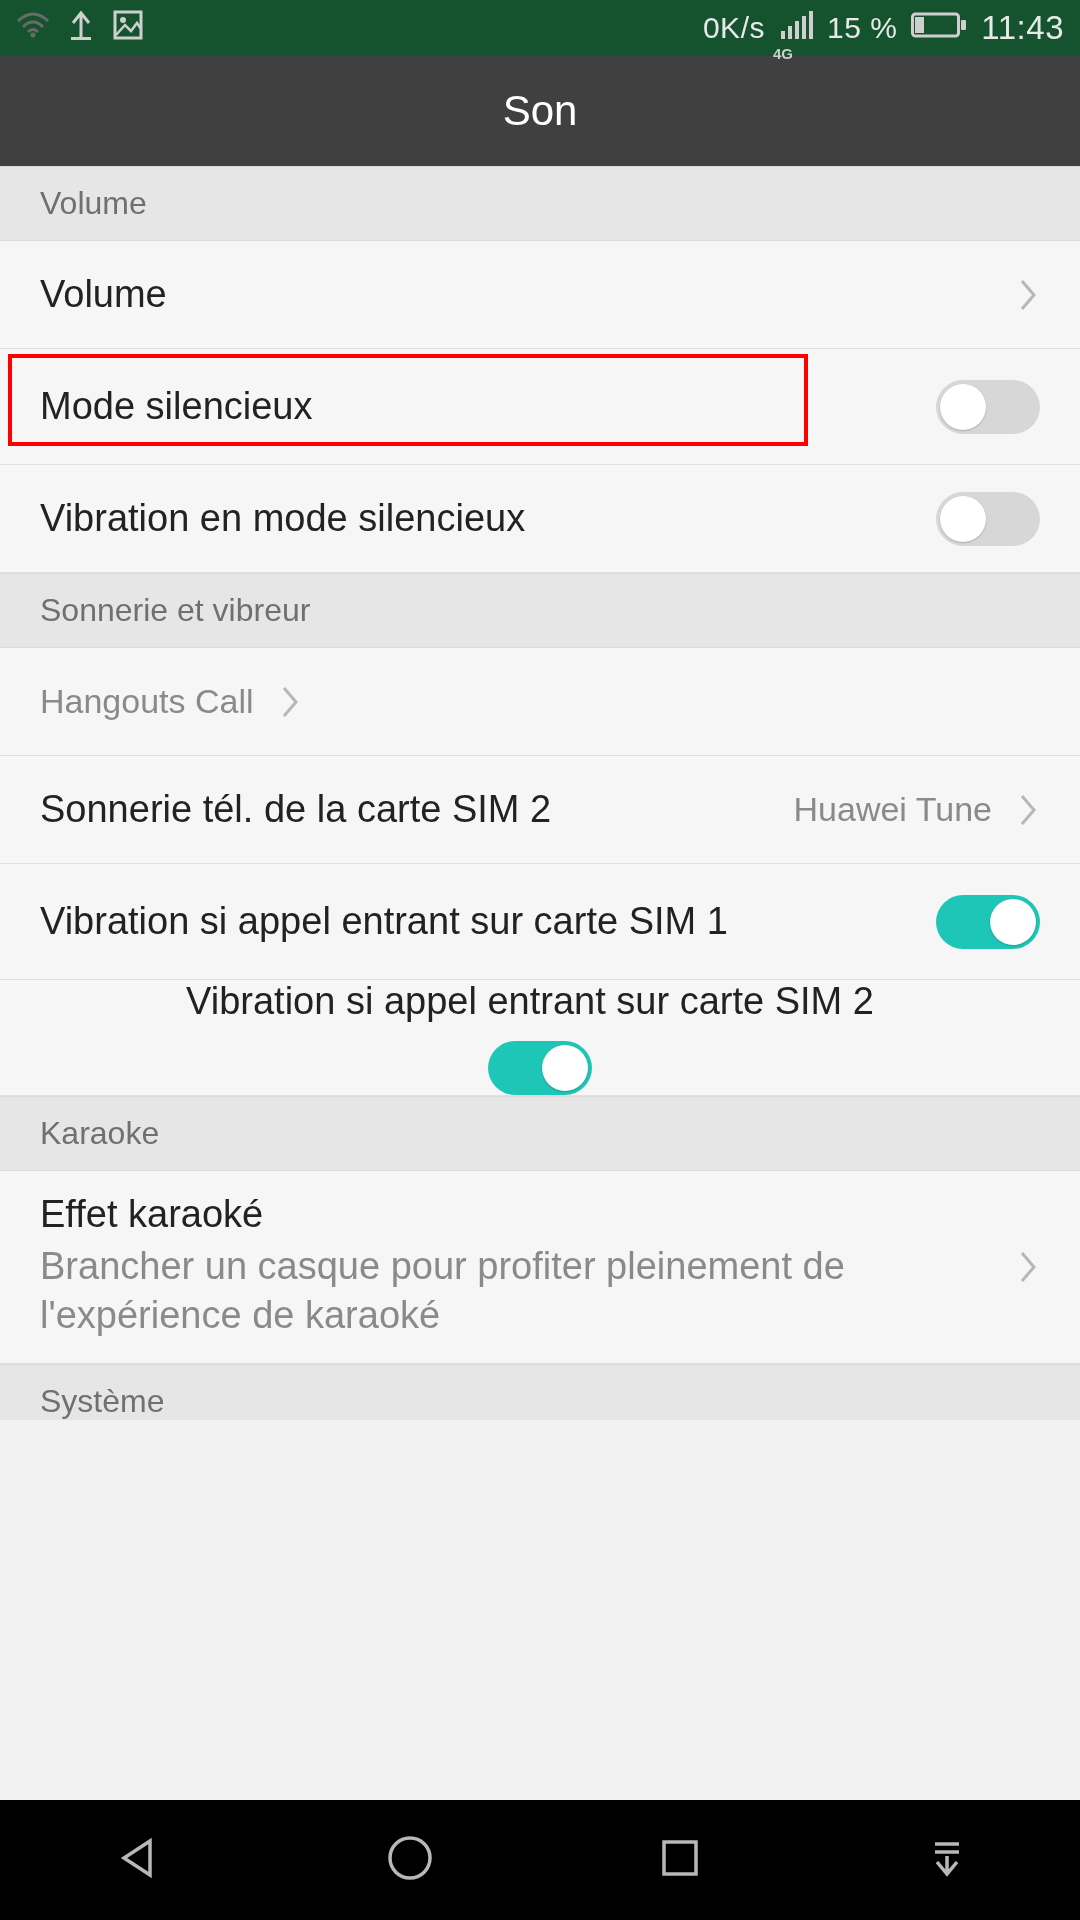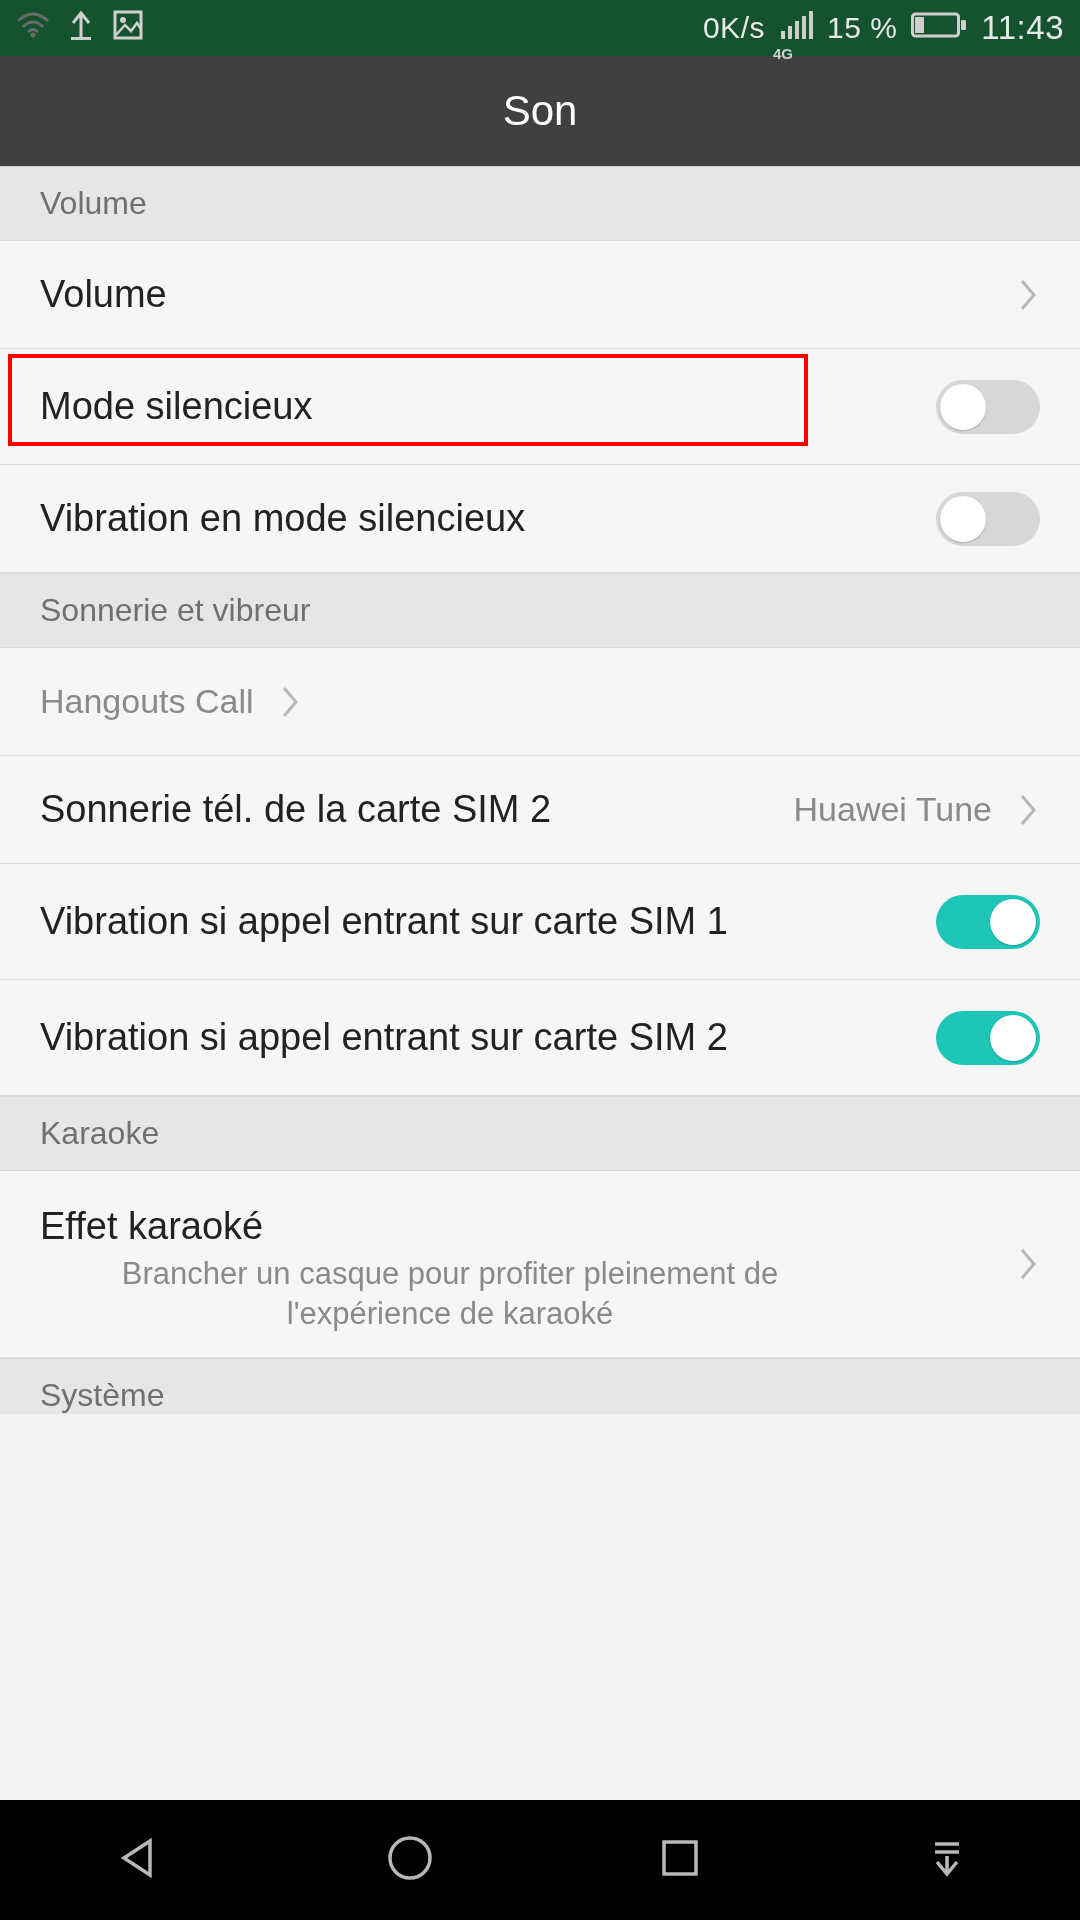--- a/index.html
+++ b/index.html
@@ -63,28 +63,27 @@
     flex: 1;
     padding-right: 20px;
   }
   .row-value {
     font-size: 34px;
     color: #8a8a8a;
     margin-right: 26px;
     white-space: nowrap;
   }
   .row-sub {
-    font-size: 31px;
+    font-size: 38px;
     color: #8a8a8a;
     margin-top: 6px;
     line-height: 1.3;
     max-width: 820px;
-    text-align: center;
-  }
-  .row-col { display: flex; flex-direction: column; flex: 1; padding-right: 20px; margin-top: 12px; }
+  }
+  .row-col { display: flex; flex-direction: column; flex: 1; padding-right: 20px; }
   .chevron {
     width: 22px;
     height: 40px;
     flex-shrink: 0;
   }
   .chevron svg { stroke: #b7b7b7; stroke-width: 3; fill: none; }
   
   .toggle {
     width: 104px;
     height: 54px;
@@ -234,21 +233,21 @@
   </span>
 </div>
 
 <div class="row" style="min-height:116px;">
   <div class="row-title">Vibration si appel entrant sur carte SIM 1</div>
   <div class="toggle on">
       <div class="knob"></div>
     </div>
 </div>
 
-<div class="row" style="min-height:116px;">
+<div class="row" style="min-height:116px;flex-direction:column;">
   <div class="row-title">Vibration si appel entrant sur carte SIM 2</div>
   <div class="toggle on">
       <div class="knob"></div>
     </div>
 </div>
 
 <div class="section-header">Karaoke</div>
 
 <div class="row tall">
   <div class="row-col">

